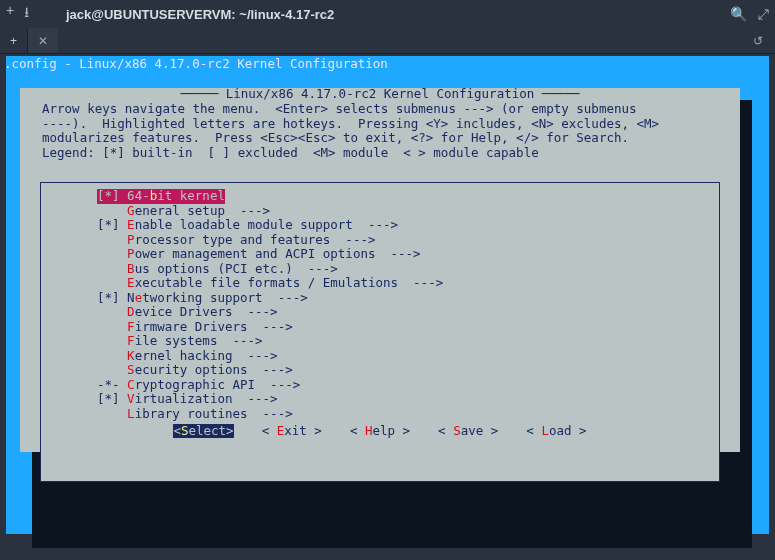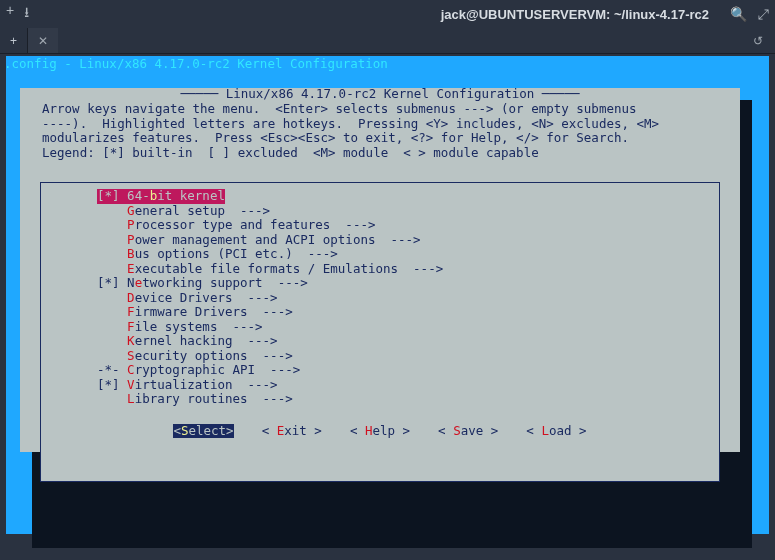--- a/index.html
+++ b/index.html
@@ -23,21 +23,21 @@
     height: 28px;
     background: #2a3240;
     display: flex;
     align-items: center;
     color: #c0c8d0;
     font-family: sans-serif;
     font-size: 12px;
     padding: 0 6px;
   }
   .titlebar .left-icons { display: flex; gap: 10px; width: 60px;}
-  .titlebar .title { flex: 1; text-align: right; font-weight: bold; font-size: 13px; color: #d8dde2;}
+  .titlebar .title { flex: 1; text-align: left; font-weight: bold; font-size: 13px; color: #d8dde2;}
   .titlebar .right-icons { display: flex; gap: 10px; justify-content: flex-end; width: 60px;}
   .titlebar .icon { color: #b0b8c0; font-size: 14px; }
   .tabbar {
     height: 26px;
     background: #2a3240;
     display: flex;
     align-items: stretch;
     border-bottom: 1px solid #1a1f28;
     font-family: sans-serif;
   }
@@ -81,21 +81,21 @@
     height: 478px;
     background: #1fa8ff;
     color: #1fa8ff;
   }
   .topline {
     position: absolute;
     top: 2px;
     left: 4px;
     font-family: monospace;
     font-size: 12.5px;
-    color: #14b8a6;
+    color: #eab308;
     white-space: pre;
     mix-blend-mode: screen;
     z-index: 5;
   }
   .shadow {
     position: absolute;
     left: 32px;
     top: 46px;
     width: 720px;
     height: 448px;
@@ -201,20 +201,21 @@
     <div class="shadow"></div>
     <div class="panel">
       <div class="heading"><span class="dash">─────</span><span> Linux/x86 4.17.0-rc2 Kernel Configuration </span><span class="dash">─────</span></div>
       <div class="help" id="help">Arrow keys navigate the menu.  &lt;Enter&gt; selects submenus ---&gt; (or empty submenus
 ----).  Highlighted letters are hotkeys.  Pressing &lt;Y&gt; includes, &lt;N&gt; excludes, &lt;M&gt;
 modularizes features.  Press &lt;Esc&gt;&lt;Esc&gt; to exit, &lt;?&gt; for Help, &lt;/&gt; for Search.
 Legend: [*] built-in  [ ] excluded  &lt;M&gt; module  &lt; &gt; module capable</div>
       <div class="menuarea" id="menuarea">
           <div><div class="menurow selected">[*] 64-<span class="hot">b</span>it kernel</div></div>
           <div class="menurow">    <span class="hot">G</span>eneral setup  ---&gt;</div>
+          <div class="menurow">[*] <span class="hot">E</span>nable loadable module support  ---&gt;</div>
           <div class="menurow">    <span class="hot">P</span>rocessor type and features  ---&gt;</div>
           <div class="menurow">    <span class="hot">P</span>ower management and ACPI options  ---&gt;</div>
           <div class="menurow">    <span class="hot">B</span>us options (PCI etc.)  ---&gt;</div>
           <div class="menurow">    <span class="hot">E</span>xecutable file formats / Emulations  ---&gt;</div>
           <div class="menurow">[*] N<span class="hot">e</span>tworking support  ---&gt;</div>
           <div class="menurow">    <span class="hot">D</span>evice Drivers  ---&gt;</div>
           <div class="menurow">    <span class="hot">F</span>irmware Drivers  ---&gt;</div>
           <div class="menurow">    <span class="hot">F</span>ile systems  ---&gt;</div>
           <div class="menurow">    <span class="hot">K</span>ernel hacking  ---&gt;</div>
           <div class="menurow">    <span class="hot">S</span>ecurity options  ---&gt;</div>

